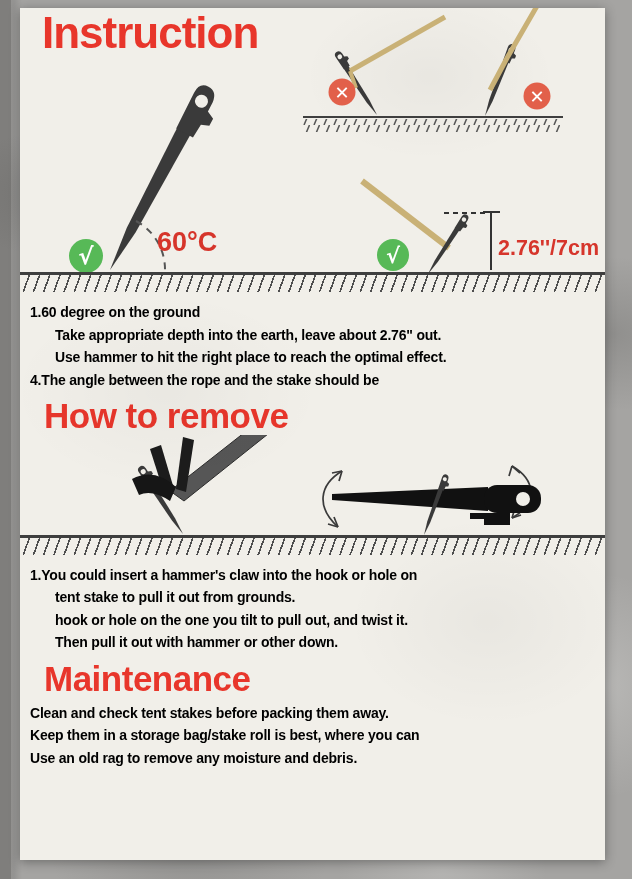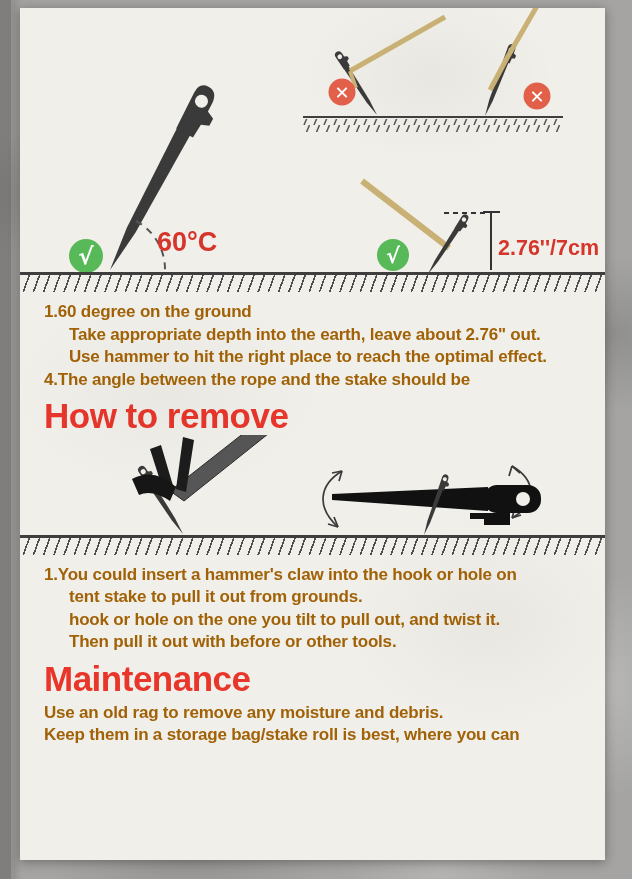--- a/index.html
+++ b/index.html
@@ -21,36 +21,37 @@
       radial-gradient(180px 120px at 70% 8%, rgba(0,0,0,.035), transparent 70%),
       radial-gradient(220px 140px at 25% 45%, rgba(0,0,0,.03), transparent 70%),
       radial-gradient(200px 150px at 80% 72%, rgba(0,0,0,.035), transparent 70%);}
   .top-sec{position:relative;height:264px;}
   .top-sec svg{position:absolute;left:0;top:0;}
   h1.title{position:absolute;left:22px;top:0;margin:0;font-size:44px;font-weight:bold;
            letter-spacing:-1px;color:#e8362b;z-index:2;}
   h2.sub{margin:2px 0 0 24px;font-size:35px;font-weight:bold;letter-spacing:-.5px;color:#e8362b;line-height:1.05;}
   .hatch{height:17px;border-top:3px solid #3e3e3e;
          background:repeating-linear-gradient(110deg, rgba(0,0,0,0) 0 8px, #4e4e4e 8px 9.6px);}
-  .tblock{padding:9px 0 5px 24px;font-size:17px;line-height:22.5px;font-weight:bold;
-          color:#a16207;letter-spacing:-.2px;white-space:nowrap;position:relative;z-index:1;}
+  .tblock{padding:9px 0 5px 10px;font-size:14px;line-height:22.5px;font-weight:bold;
+          color:#000000;letter-spacing:-.2px;white-space:nowrap;position:relative;z-index:1;}
   .tline{height:22.5px;}
   .tline.indent{margin-left:25px;}
   .dsvg{display:block;}
   .stakefill{fill:#3a3a3a;}
   .glyph{fill:#ffffff;font-weight:bold;text-anchor:middle;font-family:"DejaVu Sans",sans-serif;}
   .redlabel{fill:#d6352b;font-weight:bold;font-family:"Liberation Sans",sans-serif;}
 </style>
 </head>
 <body>
 
 <div class="canvas">
   <div class="paper">
 
     <section class="top-sec">
+      <h1 class="title">Instruction</h1>
 
       <svg class="dsvg" width="585" height="264" viewBox="0 0 585 264">
         <defs>
           <pattern id="hp" width="10" height="13" patternUnits="userSpaceOnUse">
             <line x1="9.5" y1="0" x2="4" y2="13" stroke="#555" stroke-width="1.5"></line>
           </pattern>
           <g id="stake">
             <path d="M0,0 L-5,-45 L-7.5,-158 L7.5,-158 L5,-45 Z"></path>
             <path d="M-8,-156 L-9,-196 Q-9,-208 1,-208 Q11,-208 12,-196 L12,-186 L20,-182 L20,-174 L12,-171 L11,-156 Z"></path>
             <circle cx="1.5" cy="-192" r="6.5" fill="#f1efe9"></circle>
@@ -135,24 +136,25 @@
         <use href="#stake" class="stakefill" transform="translate(404,100) rotate(20) scale(0.31)"></use>
       </g>
     </svg>
 
     <div class="hatch"></div>
 
     <div class="tblock">
       <div class="tline">1.You could insert a hammer's claw into the hook or hole on</div>
       <div class="tline indent">tent stake to pull it out from grounds.</div>
       <div class="tline indent">hook or hole on the one you tilt to pull out, and twist it.</div>
-      <div class="tline indent">Then pull it out with before or other tools.</div>
+      <div class="tline indent">Then pull it out with hammer or other down.</div>
     </div>
 
     <h2 class="sub">Maintenance</h2>
 
     <div class="tblock" style="padding-top:4px;">
+      <div class="tline">Clean and check tent stakes before packing them away.</div>
+      <div class="tline">Keep them in a storage bag/stake roll is best,  where you can</div>
       <div class="tline">Use an old rag to remove any moisture and debris.</div>
-      <div class="tline">Keep them in a storage bag/stake roll is best,  where you can</div>
     </div>
 
   </div>
 </div>
 
 </body></html>

